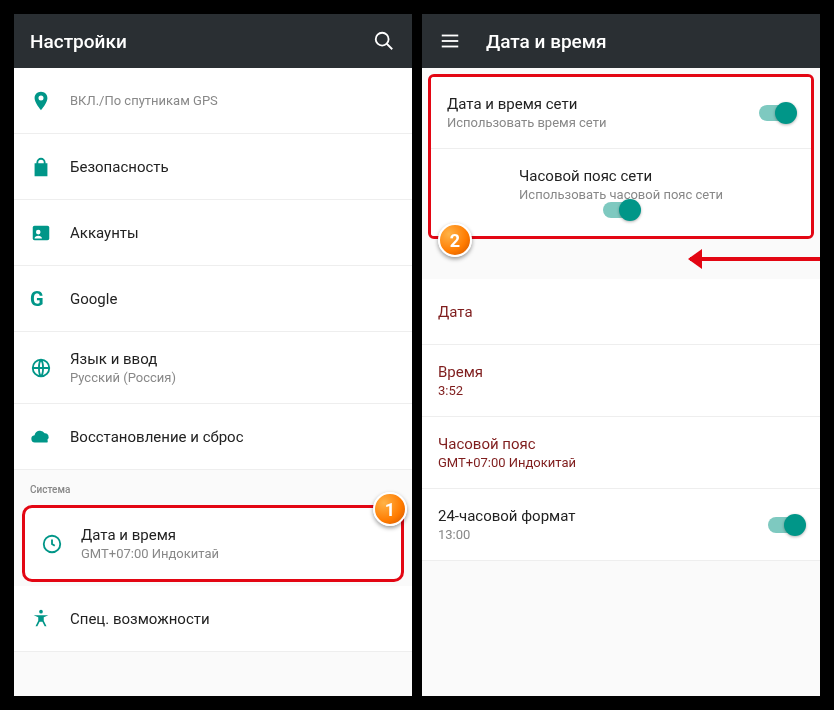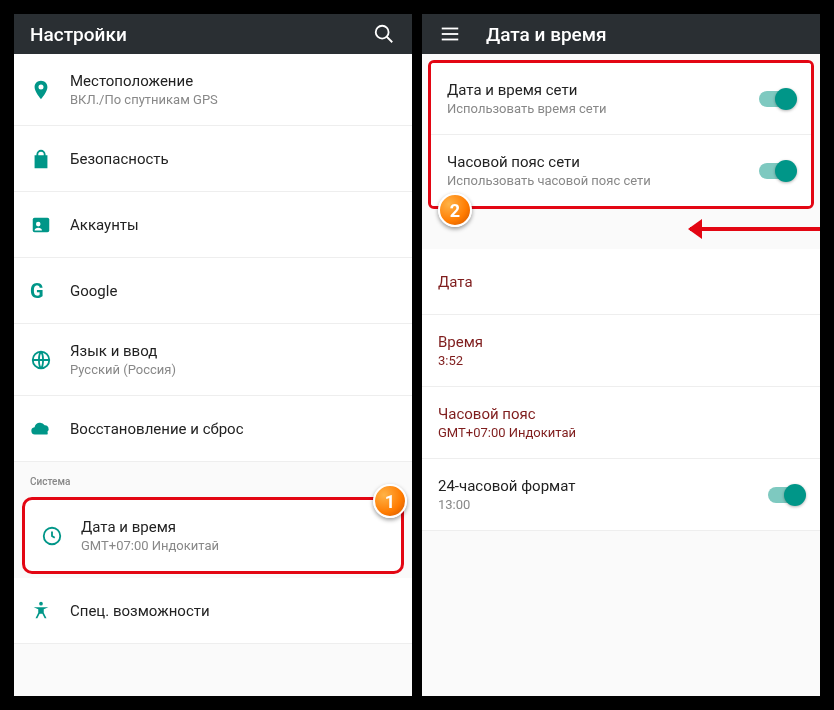--- a/index.html
+++ b/index.html
@@ -1,18 +1,18 @@
 <!DOCTYPE html>
 <html><head>
 <meta charset="utf-8">
 <style>
 * { margin: 0; padding: 0; box-sizing: border-box; font-family: Roboto, Arial, sans-serif; }
 body { background: #000; display: flex; gap: 6px; padding: 12px; width: 834px; height: 710px; }
 .screen { background: #fff; flex: 1; display: flex; flex-direction: column; border: 2px solid #000; overflow: hidden; }
-.header { background: #2a2f33; color: #fff; height: 40px; display: flex; align-items: center; padding: 0 16px; gap: 24px; }
+.header { background: #2a2f33; color: #fff; height: 54px; display: flex; align-items: center; padding: 0 16px; gap: 24px; }
 .header-title { font-size: 19px; font-weight: 500; flex: 1; }
 .header .icon-btn { width: 24px; height: 24px; display: flex; align-items: center; justify-content: center; cursor: pointer; }
 .content { flex: 1; overflow-y: auto; background: #fafafa; }
 .item { display: flex; align-items: center; padding: 18px 16px; background: #fff; border-bottom: 1px solid #eee; min-height: 66px; position: relative; }
 .item.subheader { padding: 14px 16px 6px; min-height: auto; background: #fafafa; border: none; }
 .item .icon { width: 40px; display: flex; align-items: center; justify-content: flex-start; color: #009688; flex-shrink: 0; }
 .item .texts { flex: 1; display: flex; flex-direction: column; gap: 2px; }
 .item .title { font-size: 15px; color: #222; }
 .item .subtitle { font-size: 13px; color: #888; }
 .item.disabled .title, .item.disabled .subtitle { color: #7f1d1d; }
@@ -41,21 +41,20 @@
   </div>
   <div class="content">
 
     <div class="item">
       <span class="icon">
           <svg viewBox="0 0 24 24" fill="#009688">
             <path d="M12 2C8 2 5 5 5 9c0 5 7 13 7 13s7-8 7-13c0-4-3-7-7-7zm0 9.5A2.5 2.5 0 1112 6a2.5 2.5 0 010 5.5z"></path>
           </svg>
         </span>
       <div class="texts">
-        <span class="title">Местоположение</span>
         <span class="subtitle">ВКЛ./По спутникам GPS</span>
       </div>
     </div>
 
     <div class="item">
       <span class="icon">
           <svg viewBox="0 0 24 24" fill="#009688">
             <path d="M17 8V7a5 5 0 00-10 0v1H5v14h14V8h-2zm-8-1a3 3 0 016 0v1H9V7z"></path>
           </svg>
         </span>
@@ -155,21 +154,21 @@
   <div class="content" style="position:relative;">
 
     <div class="highlight-red" style="margin:6px 6px 0;border-radius:6px;overflow:hidden;position:relative;">
       <div class="item">
         <div class="texts">
           <span class="title">Дата и время сети</span>
           <span class="subtitle">Использовать время сети</span>
         </div>
         <div class="toggle"></div>
       </div>
-      <div class="item" style="border-bottom:none;">
+      <div class="item" style="border-bottom:none;flex-direction:column;">
         <div class="texts">
           <span class="title">Часовой пояс сети</span>
           <span class="subtitle">Использовать часовой пояс сети</span>
         </div>
         <div class="toggle"></div>
       </div>
     </div>
 
     <div style="position:relative;height:40px;">
       <div class="badge" style="left:16px;top:-16px;">2</div>

